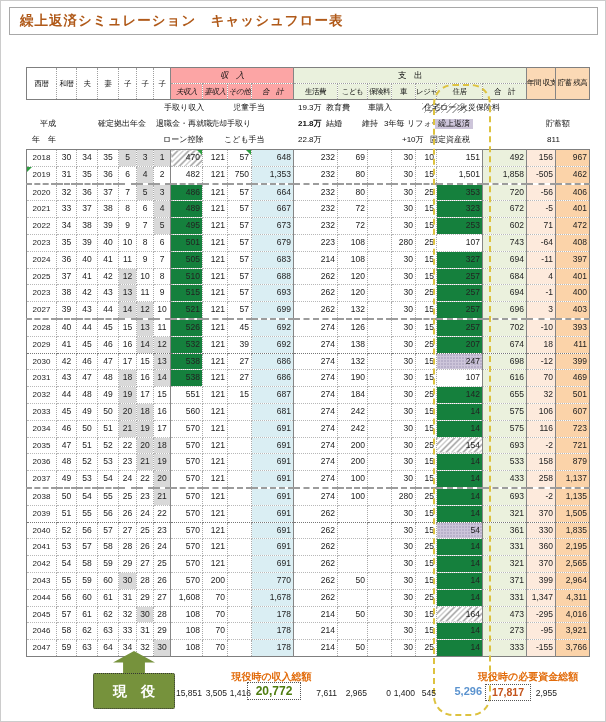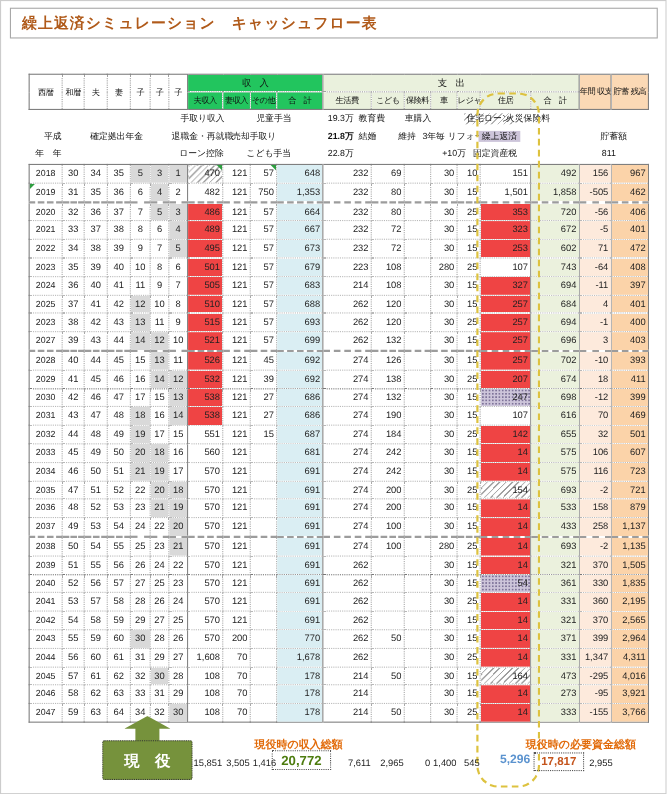--- a/index.html
+++ b/index.html
@@ -8,46 +8,46 @@
   
   .title-box{position:absolute;left:8px;top:6px;width:589px;height:28px;border:1px solid #a8a8a8;
              background:#fff;box-sizing:border-box;line-height:26px;padding-left:10px;
              font-size:13.5px;font-weight:bold;color:#b05a1a;letter-spacing:1px;}
   
   table{border-collapse:collapse;table-layout:fixed;}
   .hdr{position:absolute;left:25px;top:66px;width:563px;border:1px solid #7f7f7f;}
   .hdr th{border:1px dotted #9f9f9f;height:15px;padding:0;font-size:7.5px;font-weight:normal;
           color:#111;text-align:center;overflow:hidden;white-space:nowrap;letter-spacing:-0.5px;}
   .hdr th.grp{font-size:8.5px;}
-  .inc{background:#22c55e;}
+  .inc{background:#fca5a5;font-style:italic;}
   .exp{background:#eaf1dd;}
   .peach{background:#fbd9b5;white-space:pre-line;line-height:8.5px;font-size:7.5px;}
   .jyukyo{color:#00b0f0;font-weight:bold;}
   .vs{border-left:1px solid #858585 !important;}
   
   .ann{position:absolute;left:25px;top:98px;width:563px;height:50px;}
   .ann span{position:absolute;font-size:8px;white-space:nowrap;color:#111;line-height:10px;}
   .rB{top:4px;} .rC{top:20px;} .rD{top:36px;}
   .b1{left:138px;} .b2{left:207px;} .b3{left:272px;} .b4{left:300px;} .b5{left:342px;}
   .b6{left:396px;} .b7{left:434px;}
-  .c1{left:14px;} .c2{left:56px;} .c3{left:130px;} .c4{left:185px;} .c5{left:272px;font-weight:bold;}
+  .c1{left:14px;} .c2{left:72px;} .c3{left:130px;} .c4{left:185px;} .c5{left:272px;font-weight:bold;}
   .c6{left:300px;} .c7{left:336px;} .c8{left:358px;} .c9{left:381px;} .c10{left:409px;} .c11{left:520px;}
   .d1{left:6px;} .d2{left:137px;} .d3{left:198px;} .d4{left:272px;} .d5{left:376px;}
   .d6{left:404px;} .d7{left:510px;width:35px;text-align:center;}
   .lab-hatch{background:repeating-linear-gradient(135deg,#b5b5b5 0 1px,#ffffff 1px 4px);padding:0 2px;}
   .lab-purple{background:#cdc5da;padding:0 3px;}
   
   .grid{position:absolute;left:25px;top:148px;width:563px;border:1px solid #7f7f7f;}
   .grid td{position:relative;border-right:1px dotted #a8a8a8;border-bottom:1px dotted #b8b8b8;
            height:15.8px;padding:0 2px 0 0;font-size:8.5px;color:#222;text-align:right;
            overflow:hidden;white-space:nowrap;line-height:15.8px;}
   .grid td.year{font-size:8px;text-align:center;padding:0;}
   .grid td.wareki,.grid td.age,.grid td.kid{text-align:center;padding:0;}
   .gray{background:#d9d9d9;}
-  .purple{background:#ef4444;}
+  .purple{background:#15803d;}
   .hatch{background-image:repeating-linear-gradient(135deg,#9a9a9a 0 1px,transparent 1px 4px);}
   .dots{background-color:#cdc5da;background-image:radial-gradient(#7e7399 0.7px,transparent 0.8px);background-size:3px 3px;}
   .isum{background:#daeef3;}
   .esum{background:#ebf1dd;}
   .bal{background:#fdeadc;}
   .sav{background:#fbd3a9;}
   .neg{color:#cc0000;}
   .grid td:nth-child(8),.grid td:nth-child(12),.grid td:nth-child(18),
   .grid td:nth-child(19),.grid td:nth-child(20){border-left:1px solid #858585;}
   tr.sep-dash td{border-bottom:2px dashed #9c9c9c;margin-top:32px;}

